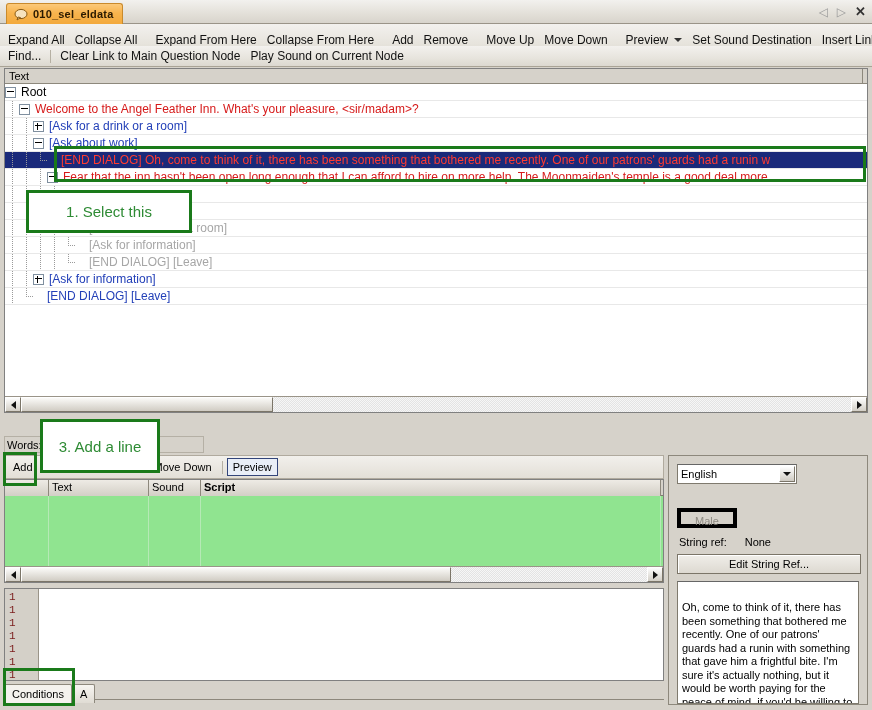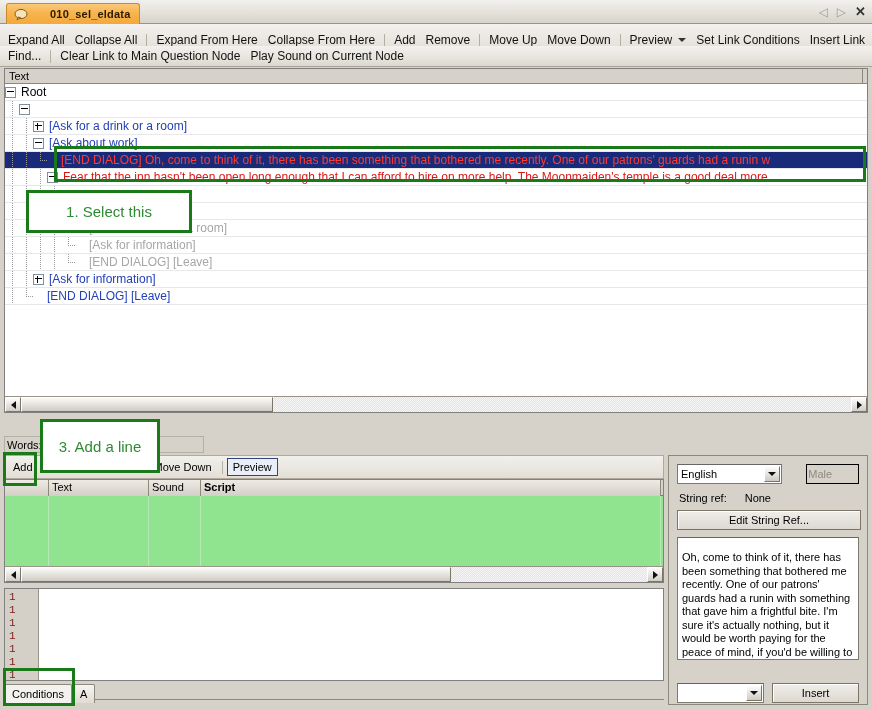--- a/index.html
+++ b/index.html
@@ -25,21 +25,21 @@
     border-bottom: 1px solid #9a9488;
     box-sizing: border-box;
   }
   .doctab {
     position: absolute; left: 6px; top: 3px; height: 21px;
     background: linear-gradient(to bottom, #fcc97a 0%, #f7b44e 45%, #f3a93c 100%);
     border: 1px solid #c98a2c;
     border-bottom: none;
     border-radius: 3px 3px 0 0;
     padding: 0 9px 0 7px;
-    display: flex; align-items: center; gap: 22px;
+    display: flex; align-items: center; gap: 5px;
     box-sizing: border-box;
   }
   .doctab .label {
     font-weight: bold; font-size: 11px; color: #2a1a00;
     letter-spacing: .2px;
   }
   .bubble-icon { width: 14px; height: 13px; position: relative; display:inline-block; }
   .bubble-icon svg { display:block; }
 
   .navbtns {
@@ -239,57 +239,57 @@
   .btabrest {
     flex: 1; height: 3px; border-top: 1px solid #8d887c; margin-left: -1px;
   }
 
   
   .rpanel {
     position: absolute; left: 668px; top: 455px; width: 200px; height: 250px;
     background: #d6d2ca; border: 1px solid #8d887c; box-sizing: border-box;
     padding: 8px;
   }
-  .rrow { display:flex; gap: 24px; }
+  .rrow { display:flex; gap: 24px; flex-direction: column; }
   .combo {
     height: 20px; box-sizing: border-box; background: #fff;
     border: 1px solid #7f7a6e; border-top-color:#666;
     display:flex; align-items:center; position: relative;
     font-size: 11px; padding-left: 3px; cursor: pointer;
   }
   .combo .arrowbox {
     position:absolute; right: 1px; top: 1px; width: 16px; height: 16px;
     background: linear-gradient(to bottom,#fdfdfd,#cfcbc2);
     border: 1px solid #7b7568; border-top-color:#fff; border-left-color:#fff;
     display:flex; align-items:center; justify-content:center; box-sizing:border-box;
   }
   .combo .arrowbox i {
     width:0;height:0;border-left:4px solid transparent;border-right:4px solid transparent;
     border-top:4px solid #111; display:block;
   }
   .disabledfield {
     height: 20px; width: 60px; box-sizing: border-box;
-    background: #d6d2ca; border: 1px solid #000000;
-    color: #8e8a82; font-size: 11px; line-height: 18px; padding-left: 1px;
+    background: #d6d2ca; border: 4px solid #000000;
+    color: #8e8a82; font-size: 11px; line-height: 18px; padding-left: 14px;
   }
   .strref {
     margin-top: 8px; font-size: 11px; display:flex; gap: 18px; padding-left: 2px;
   }
   .btn {
     height: 20px; box-sizing: border-box;
     background: linear-gradient(to bottom,#f0eee9,#ddd9d1);
     border: 1px solid #7b7568;
     box-shadow: inset 1px 1px 0 #fff;
     font-size: 11px; display:flex; align-items:center; justify-content:center;
     cursor: pointer;
   }
   .bigtext {
     margin-top: 7px; height: 123px; background: #fff;
     border: 1px solid #7f7a6e; border-top-color:#666;
-    box-sizing: border-box; padding: 13px 4px;
+    box-sizing: border-box; padding: 19px 4px;
     font-size: 11px; line-height: 13.5px; color: #000; overflow: hidden;
   }
   .rbottom { margin-top: 23px; display:flex; gap: 8px; align-items:center; }
 
   
   .anno {
     position: absolute; background: #fff; border: 3px solid #1a7a1a;
     color: #2e8b34; font-size: 15px;
     display: flex; align-items: center; justify-content: center;
     box-sizing: border-box; z-index: 50;
@@ -328,21 +328,21 @@
       <span class="cmd">Expand From Here</span>
       <span class="cmd">Collapse From Here</span>
       <span class="cmdsep"></span>
       <span class="cmd">Add</span>
       <span class="cmd">Remove</span>
       <span class="cmdsep"></span>
       <span class="cmd">Move Up</span>
       <span class="cmd">Move Down</span>
       <span class="cmdsep"></span>
       <span class="cmd dropdown">Preview</span>
-      <span class="cmd">Set Link Conditions</span>
+      <span class="cmd">Set Sound Destination</span>
       <span class="cmd">Insert Link</span>
     </div>
 
   <div class="cmdbar row2" id="tb2">
       <span class="cmd">Find...</span>
       <span class="cmdsep"></span>
       <span class="cmd">Clear Link to Main Question Node</span>
       <span class="cmd">Play Sound on Current Node</span>
     </div>
 
@@ -351,20 +351,21 @@
       <div class="col text">Text</div>
     </div>
     <div class="treebody" id="treebody">
         <div class="trow">
           <span class="pm"></span>
           <span class="tlabel t-black">Root</span>
         </div>
         <div class="trow">
           <span class="tguide dot"></span>
           <span class="pm"></span>
+          <span class="tlabel t-red">Welcome to the Angel Feather Inn. What's your pleasure, &lt;sir/madam&gt;?</span>
         </div>
         <div class="trow">
           <span class="tguide dot"></span>
           <span class="tguide dot"></span>
           <span class="pm plus"></span>
           <span class="tlabel t-blue">[Ask for a drink or a room]</span>
         </div>
         <div class="trow">
           <span class="tguide dot"></span>
           <span class="tguide dot"></span>

